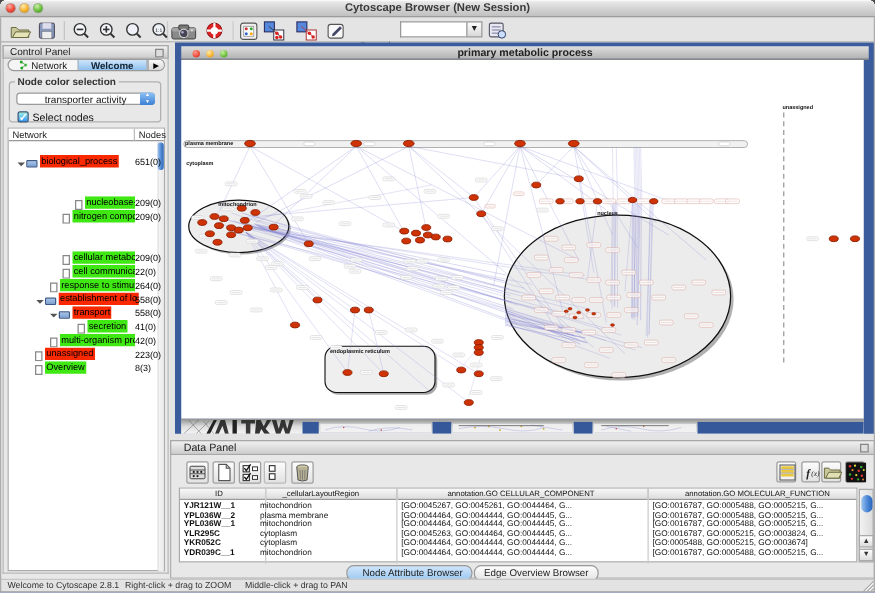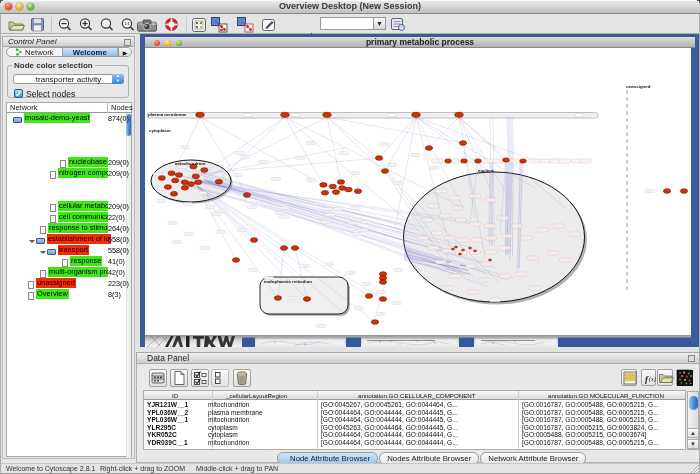--- a/index.html
+++ b/index.html
@@ -19,21 +19,21 @@
 
 #toolbar { left:0; top:14px; width:700px; height:20px; background:#e4e4e4; border-bottom:1px solid #aeaeae; }
 #toolbar svg { position:absolute; top:2px; }
 #searchlbl { position:absolute; left:287px; top:18px; font-size:9px; color:#222; }
 #searchbox { position:absolute; left:320px; top:3px; width:53px; height:13px; background:#fff; border:1px solid #999; border-right:none; }
 #searcharrow { position:absolute; left:373px; top:3px; width:13px; height:13px; background:linear-gradient(#fdfdfd,#d8d8d8); border:1px solid #999; font-size:7px; text-align:center; line-height:12px; color:#222; }
 
 
 #cpanel { left:2px; top:36px; width:133px; height:423px; background:#e8e8e8; border:1px solid #b8b8b8; border-top:none;}
 #cpanel-title { position:absolute; left:2px; top:36px; width:133px; height:11px;
-  background:linear-gradient(#f0f0f0,#cfcfcf); border:1px solid #a8a8a8; font-size:8px; color:#222; line-height:10px; padding-left:5px;font-style:italic; }
+  background:linear-gradient(#f0f0f0,#cfcfcf); border:1px solid #a8a8a8; font-size:8px; color:#222; line-height:10px; padding-left:5px; }
 #cptabs { position:absolute; left:6px; top:47px; width:126px; height:10px; background:#f5f5f5; border:1px solid #9a9a9a; border-radius:5px; overflow:hidden; display:flex; }
 #cptabs .tab { flex:1; font-size:7.8px; text-align:center; line-height:9.5px; color:#222; }
 #cptabs .tab.sel { background:linear-gradient(#cfe5fb,#8fc0ee); color:#123; font-weight:bold; border-left:1px solid #9ab; border-right:1px solid #9ab;}
 #cptabs .arr { width:13px; font-size:6px; text-align:center; line-height:10px; border-left:1px solid #9a9a9a; background:linear-gradient(#fafafa,#d8d8d8);}
 #grpbox { position:absolute; left:7px; top:65px; width:122px; height:33px; border:1px solid #b0b0b0; border-radius:3px; }
 #grpbox .lbl { position:absolute; left:4px; top:-5px; background:#e8e8e8; font-size:8px; font-weight:bold; color:#333; padding:0 2px; }
 #combo { position:absolute; left:5px; top:8px; width:111px; height:10px; background:#fff; border:1px solid #9a9a9a; border-radius:3px; font-size:8px; text-align:center; line-height:9px; color:#111; }
 #combo .step { position:absolute; right:-1px; top:-1px; width:12px; height:10px; background:linear-gradient(#8fc2f5,#3b7fd4); border-radius:0 3px 3px 0; color:#fff; font-size:4px; line-height:4.5px; text-align:center; }
 #chk { position:absolute; left:14px; top:89px; width:9px; height:9px; background:linear-gradient(#9ed,#39f); border:1px solid #357; border-radius:2px; color:#fff; font-size:9px; line-height:9px; text-align:center; font-weight:bold;}
 #chklbl { position:absolute; left:26px; top:89px; font-size:8.5px; color:#111; }
@@ -94,21 +94,21 @@
 
 
 #status { left:0; top:463px; width:700px; height:11px; background:#e3e3e3; border-top:1px solid #c6c6c6; font-size:7px; color:#333; }
 #status span { position:absolute; top:1px; }
 </style></head>
 <body>
 <div class="abs" id="titlebar">
     <div class="tl r"></div>
     <div class="tl y"></div>
     <div class="tl g"></div>
-    <div class="t">Overview Desktop (New Session)</div>
+    <div class="t">Cytoscape Browser (New Session)</div>
   </div>
 
 <div class="abs" id="toolbar">
 <svg width="420" height="18" viewBox="0 0 420 18" style="left:0;top:2px">
 
 <g transform="translate(8,2)">
 <path d="M1 12 L1 4 L5 4 L7 6 L15 6 L15 12 Z" fill="#c8c89a" stroke="#6b6b40" stroke-width="0.8"></path>
 <path d="M2 12 L4.5 7.5 L16.5 7.5 L14 12 Z" fill="#e4e4b8" stroke="#6b6b40" stroke-width="0.8"></path>
 </g>
 
@@ -723,29 +723,29 @@
 <div class="abs" id="chk">✓</div>
 <div class="abs" id="chklbl">Select nodes</div>
 <div class="abs" id="treewrap">
 <div style="position:absolute;right:0;top:10px;width:5px;height:344px;border-left:1px solid #ddd;background:linear-gradient(90deg,#f6f6f6,#e8e8e8)"></div>
 <div style="position:absolute;right:0.5px;top:11px;width:5px;height:22px;border-radius:3px;background:linear-gradient(90deg,#a6c8ee,#4a85d0 60%,#2f68ba)"></div>
 <div id="treehdr">
       <span class="c1">Network</span>
       <span class="vline"></span>
       <span class="c2">Nodes</span>
     </div>
-<div class="trow" style="top:10px"><span class="fold" style="margin-left:6px"></span><span class="tlabel gr" style="max-width:87px">mosaic-demo-yeast</span><span class="cnt">874(0)</span></div>
+<div class="trow" style="top:21px"><span class="tarr" style="margin-left:7px"></span><span class="fold" style="margin-left:0px"></span><span class="tlabel rd" style="max-width:79px">biological_process</span><span class="cnt">651(0)</span></div>
 <div class="trow" style="top:54px"><span class="doc" style="margin-left:53px"></span><span class="tlabel gr" style="max-width:40px">nucleobase-</span><span class="cnt">209(0)</span></div>
 <div class="trow" style="top:65px"><span class="doc" style="margin-left:43px"></span><span class="tlabel gr" style="max-width:50px">nitrogen compo</span><span class="cnt">209(0)</span></div>
 <div class="trow" style="top:98px"><span class="doc" style="margin-left:43px"></span><span class="tlabel gr" style="max-width:50px">cellular metabo</span><span class="cnt">209(0)</span></div>
 <div class="trow" style="top:109px"><span class="doc" style="margin-left:43px"></span><span class="tlabel gr" style="max-width:50px">cell communicat</span><span class="cnt">22(0)</span></div>
 <div class="trow" style="top:120px"><span class="doc" style="margin-left:33px"></span><span class="tlabel gr" style="max-width:60px">response to stimul</span><span class="cnt">264(0)</span></div>
 <div class="trow" style="top:131px"><span class="tarr" style="margin-left:22px"></span><span class="fold" style="margin-left:0px"></span><span class="tlabel rd" style="max-width:64px">establishment of lo</span><span class="cnt">558(0)</span></div>
 <div class="trow" style="top:142px"><span class="tarr" style="margin-left:33px"></span><span class="fold" style="margin-left:0px"></span><span class="tlabel rd" style="max-width:53px">transport</span><span class="cnt">558(0)</span></div>
-<div class="trow" style="top:153px"><span class="doc" style="margin-left:55px"></span><span class="tlabel gr" style="max-width:38px">response</span><span class="cnt">41(0)</span></div>
+<div class="trow" style="top:153px"><span class="doc" style="margin-left:55px"></span><span class="tlabel gr" style="max-width:38px">secretion</span><span class="cnt">41(0)</span></div>
 <div class="trow" style="top:164px"><span class="doc" style="margin-left:33px"></span><span class="tlabel gr" style="max-width:60px">multi-organism pro</span><span class="cnt">42(0)</span></div>
 <div class="trow" style="top:175px"><span class="doc" style="margin-left:21px"></span><span class="tlabel rd" style="max-width:72px">unassigned</span><span class="cnt">223(0)</span></div>
 <div class="trow" style="top:186px"><span class="doc" style="margin-left:21px"></span><span class="tlabel gr" style="max-width:72px">Overview</span><span class="cnt">8(3)</span></div>
 </div>
 
 <div class="abs" id="dpanel"></div>
 <div class="abs" id="dpanel-title">Data Panel<span style="position:absolute;right:4px;top:2px;width:7px;height:7px;border:1px solid #888;background:#ddd"></span></div>
 <div>
 <div class="dbtn abs" style="left:149px;top:369px"><svg width="16" height="16" viewBox="0 0 16 16">
         <rect x="2" y="3" width="12" height="10" rx="1" fill="#ddd" stroke="#444" stroke-width="0.8"></rect>
@@ -862,22 +862,21 @@
       <span class="c4">[GO:0016787, GO:0005488, GO:0005215, G...</span>
     </div>
 </div>
 <div class="abs" id="dscroll"></div>
 <div class="abs" id="dthumb"></div>
 <div class="sbtn abs" style="top:428px">▲</div>
 <div class="sbtn abs" style="top:439px">▼</div>
 
 <div class="abs" id="btabs">
     <div class="bt sel">Node Attribute Browser</div>
-    <div class="bt">Nodes Attribute Browser</div>
-    <div class="bt">Network Attribute Browser</div>
+    <div class="bt">Edge Overview Browser</div>
   </div>
 <div class="abs" id="status">
     <span style="left:6px">Welcome to Cytoscape 2.8.1</span>
     <span style="left:100px">Right-click + drag to ZOOM</span>
     <span style="left:196px">Middle-click + drag to PAN</span>
   </div>
 <div class="abs" style="left:0;top:0;width:3px;height:3px;background:radial-gradient(circle at 100% 100%, transparent 2.5px, #4a4a4a 2.5px)"></div>
 <div class="abs" style="left:697px;top:0;width:3px;height:3px;background:radial-gradient(circle at 0% 100%, transparent 2.5px, #4a4a4a 2.5px)"></div>
 <svg class="abs" style="left:688px;top:462px" width="12" height="12" viewBox="0 0 12 12">
     <g stroke="#aaa" stroke-width="1">

